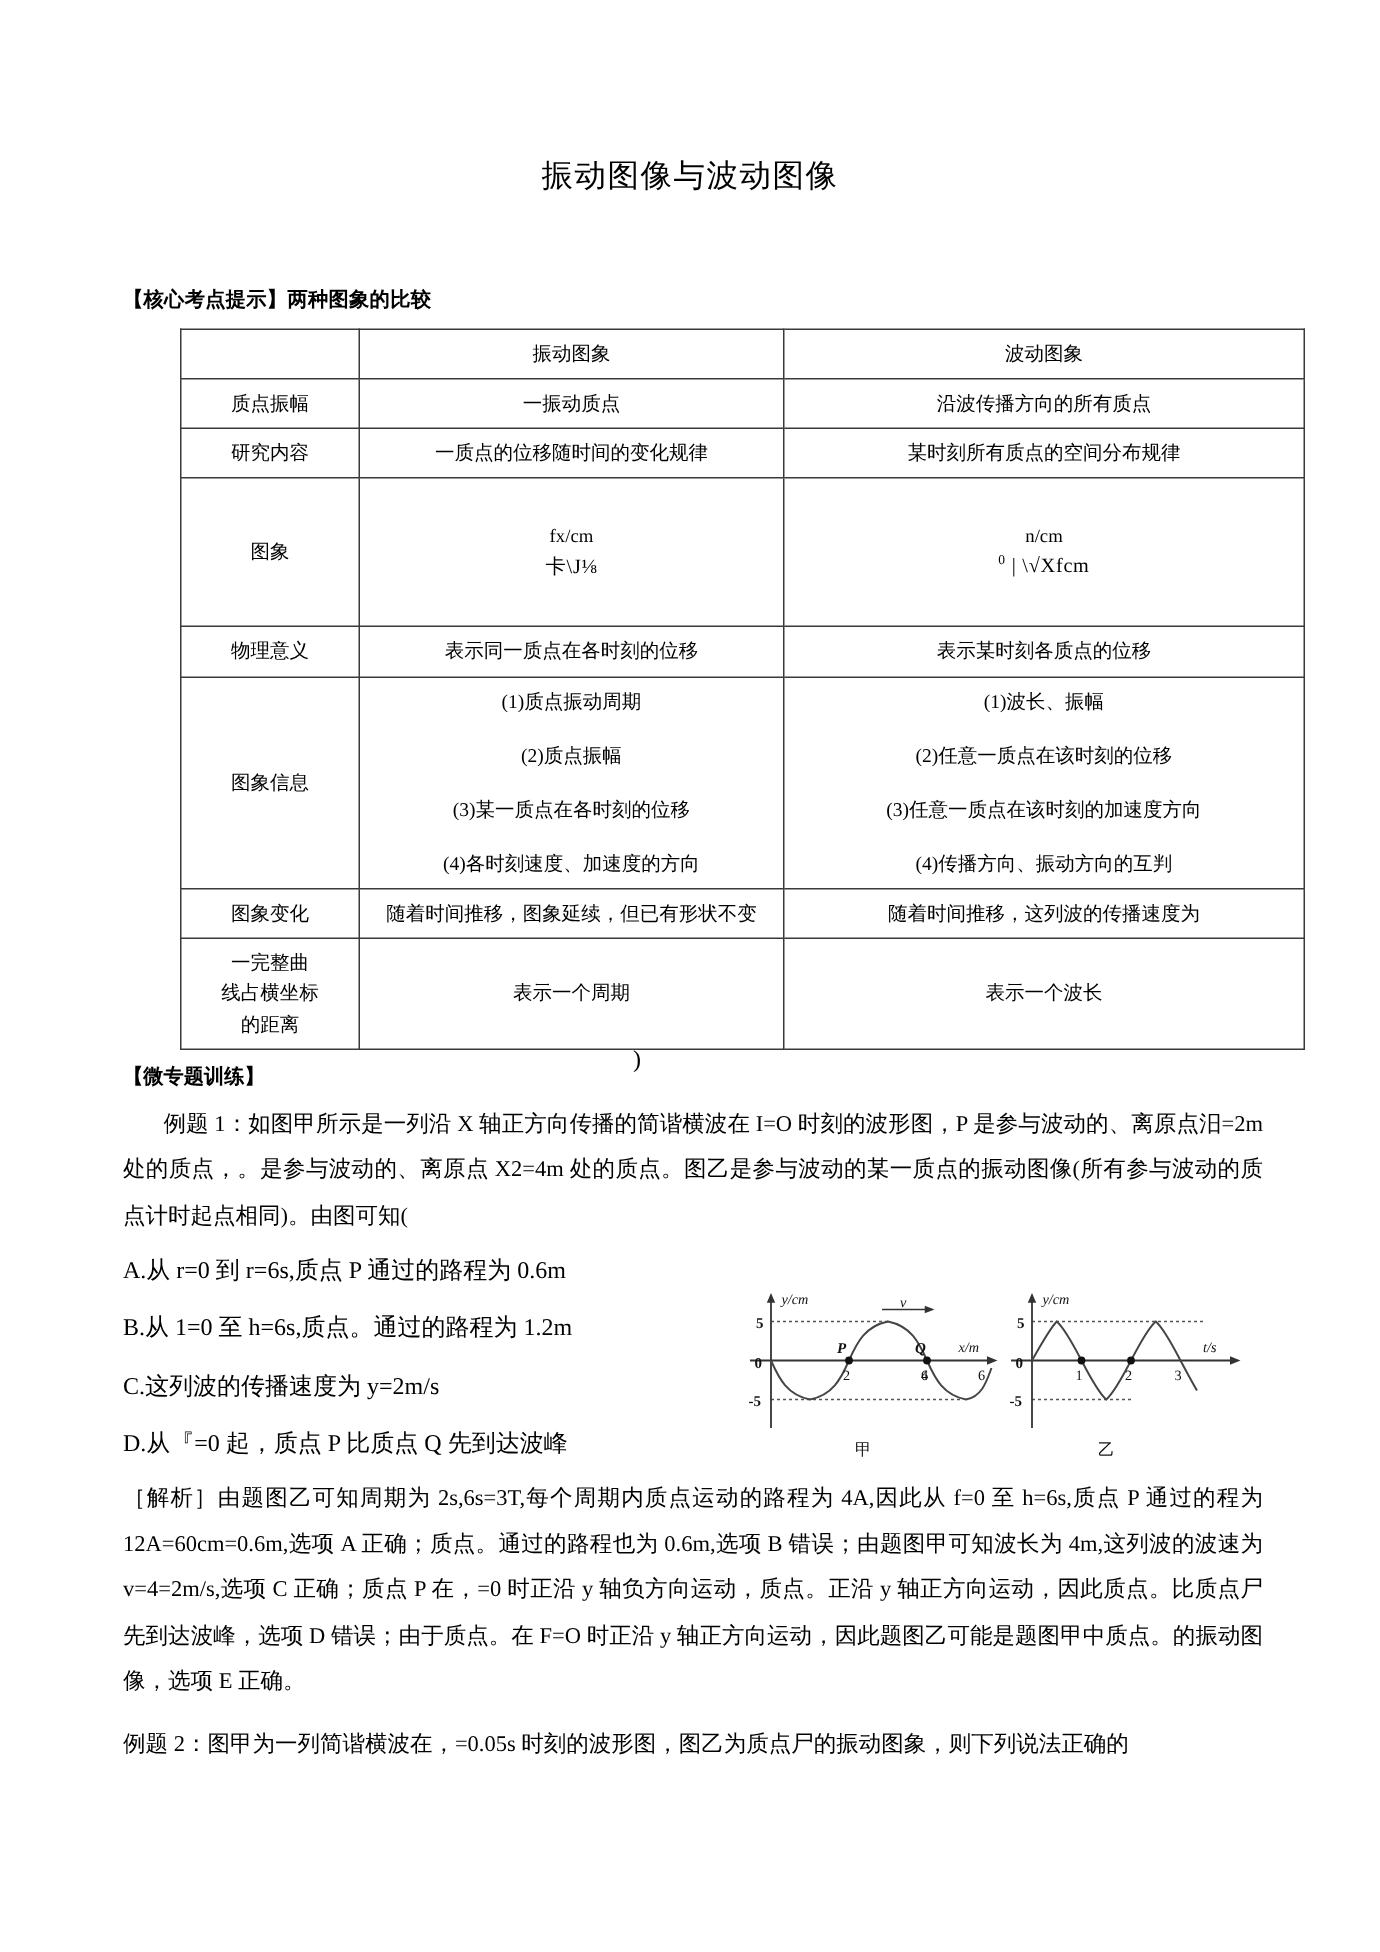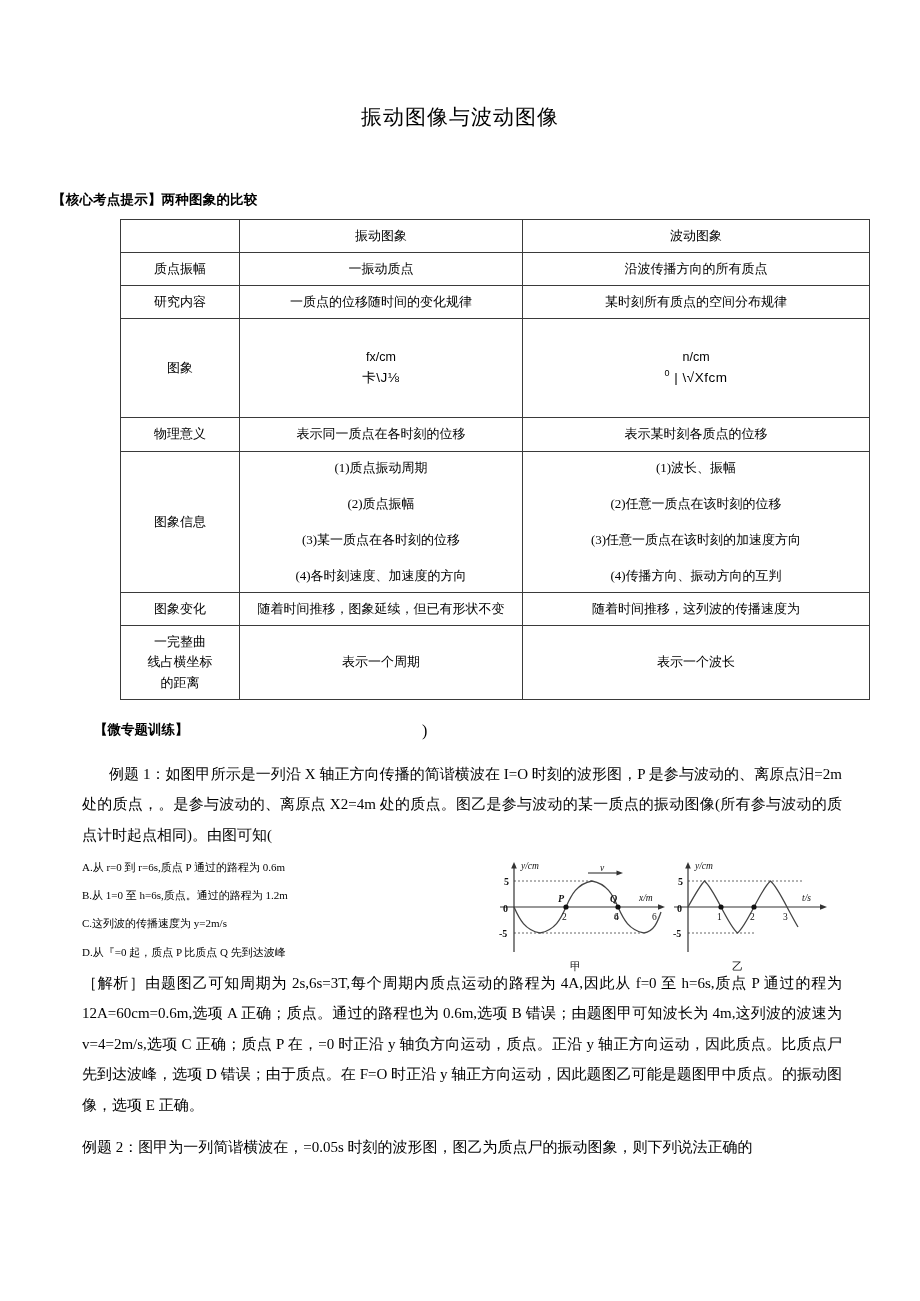--- a/index.html
+++ b/index.html
@@ -26,21 +26,21 @@
     text-align: center;
     font-size: 21px;
     letter-spacing: 1px;
     margin: 0;
     padding-top: 103px;
     font-weight: normal;
     font-family: Liberation Sans, sans-serif;
   }
   .section-lead {
     margin: 0;
-    padding: 60px 0 0 52px;
+    padding: 60px 0 0 82px;
     font-size: 13.5px;
     font-weight: bold;
     letter-spacing: 0.2px;
   }
   .section-lead .lead-rest {
     font-weight: bold;
   }
 
   
   table.compare {
@@ -68,47 +68,47 @@
   td.list-cell .li {
     margin: 0 0 16px 0;
     white-space: nowrap;
   }
   td.list-cell .li:last-child { margin-bottom: 0; }
   td.tall { height: 86px; }
   td.multi-label { line-height: 1.95; }
 
   .graph-cell {
     line-height: 1.5;
-    font-family: Liberation Sans, sans-serif;
+    font-family: Liberation Serif, serif;
   }
   .graph-cell .g1 { display: block; font-size: 12.5px; }
   .graph-cell .g2 { display: block; font-size: 13.5px; letter-spacing: 0.5px; }
   .graph-cell .g2sup { font-size: 9px; vertical-align: super; }
 
   
   .subhead {
-    margin: 12px;
+    margin: 0;
     padding: 9px 0 0 82px;
     font-size: 13.5px;
     font-weight: bold;
   }
   .para {
     margin: 0;
     padding: 8px 78px 0 82px;
     font-size: 15px;
     line-height: 2.03;
     text-align: justify;
     text-justify: inter-ideograph;
   }
   .para.indent { text-indent: 27px; }
   .para.tight { padding-top: 5px; }
   .opt {
     margin: 0;
     padding: 6px 0 0 82px;
-    font-size: 11px;
+    font-size: 16px;
     line-height: 2.02;
   }
   .qmark-wrap { position: relative; }
   .qmark {
     position: absolute;
     left: 422px;
     top: 0;
   }
 
   

